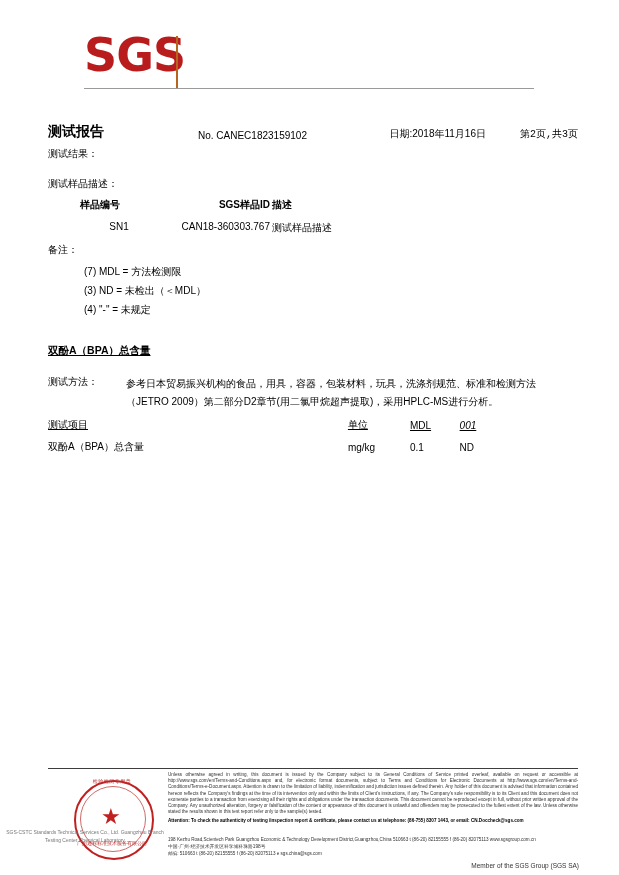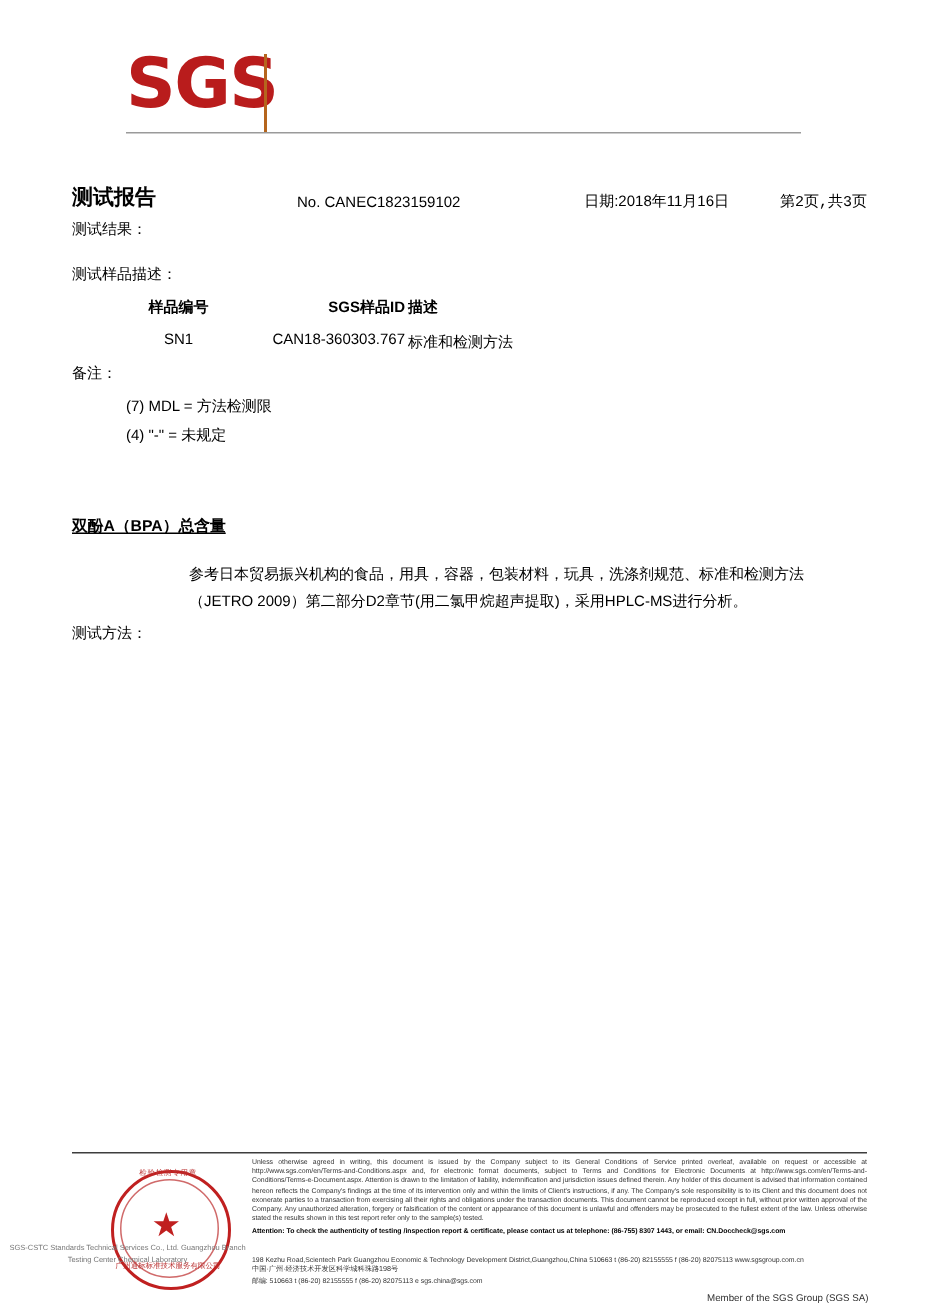--- a/index.html
+++ b/index.html
@@ -109,38 +109,37 @@
   }
   .sample-table td {
     font-size: 10px;
     padding: 0 0 6px 0;
     vertical-align: top;
   }
   .sample-table td.c1 { width: 78px; text-align: center; }
   .sample-table td.c2 { width: 110px; text-align: right; }
   .sample-table td.c3 { text-align: left; }
   .sample-table tr.head td { font-weight: bold; padding-bottom: 7px; }
-  .sample-table tr.head td.c1 { text-align: center; }
+  .sample-table tr.head td.c1 { text-align: left; }
 
   
   .notes {
     position: absolute;
     left: 84px;
     top: 262px;
     font-size: 10px;
     line-height: 19px;
   }
 
   
   .method-label {
     position: absolute;
     left: 48px;
     top: 375px;
     font-size: 10px;
-    margin-top: 40px;
   }
   .method-body {
     position: absolute;
     left: 126px;
     top: 375px;
     width: 420px;
     font-size: 10px;
     line-height: 18px;
   }
 
@@ -305,36 +304,55 @@
   <table class="sample-table">
     <tbody>
         <tr class="head">
       <td class="c1">样品编号</td>
       <td class="c2">SGS样品ID</td>
       <td class="c3">描述</td>
     </tr>
     <tr>
       <td class="c1">SN1</td>
       <td class="c2">CAN18-360303.767</td>
-      <td class="c3">标准和检测方法</td>
+      <td class="c3">测试样品描述</td>
     </tr>
   </tbody>
     </table>
 
   <div class="line" style="left:48px; top:242px;">备注：</div>
   <div class="notes">
     <div>(7) MDL = 方法检测限</div>
+    <div>(3) ND = 未检出（＜MDL）</div>
     <div>(4) "-" = 未规定</div>
   </div>
 
   <div class="sect-head" style="left:48px; top:344px;">双酚A（BPA）总含量</div>
 
   <div class="method-label">测试方法：</div>
   <div class="method-body">参考日本贸易振兴机构的食品，用具，容器，包装材料，玩具，洗涤剂规范、标准和检测方法（JETRO 2009）第二部分D2章节(用二氯甲烷超声提取)，采用HPLC-MS进行分析。</div>
 
+  <table class="res-table">
+    <thead>
+      <tr>
+        <th class="t-item">测试项目</th>
+        <th class="t-unit">单位</th>
+        <th class="t-mdl">MDL</th>
+        <th class="t-001">001</th>
+      </tr>
+    </thead>
+    <tbody>
+      <tr>
+        <td class="t-item">双酚A（BPA）总含量</td>
+        <td class="t-unit">mg/kg</td>
+        <td class="t-mdl">0.1</td>
+        <td class="t-001">ND</td>
+      </tr>
+    </tbody>
+  </table>
 
   <div class="footer-rule"></div>
 
   <div class="stamp">
     <div class="stamp-circle"></div>
     <div class="stamp-inner"></div>
     <div class="stamp-star">★</div>
     <div class="stamp-top-text">检验检测专用章</div>
     <div class="stamp-bottom-text">广州通标标准技术服务有限公司</div>
   </div>

